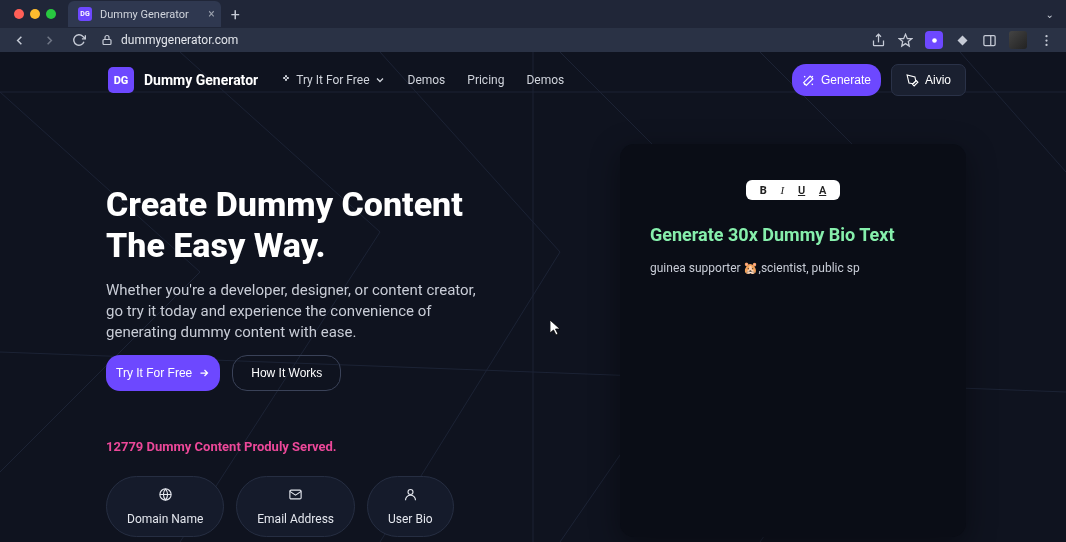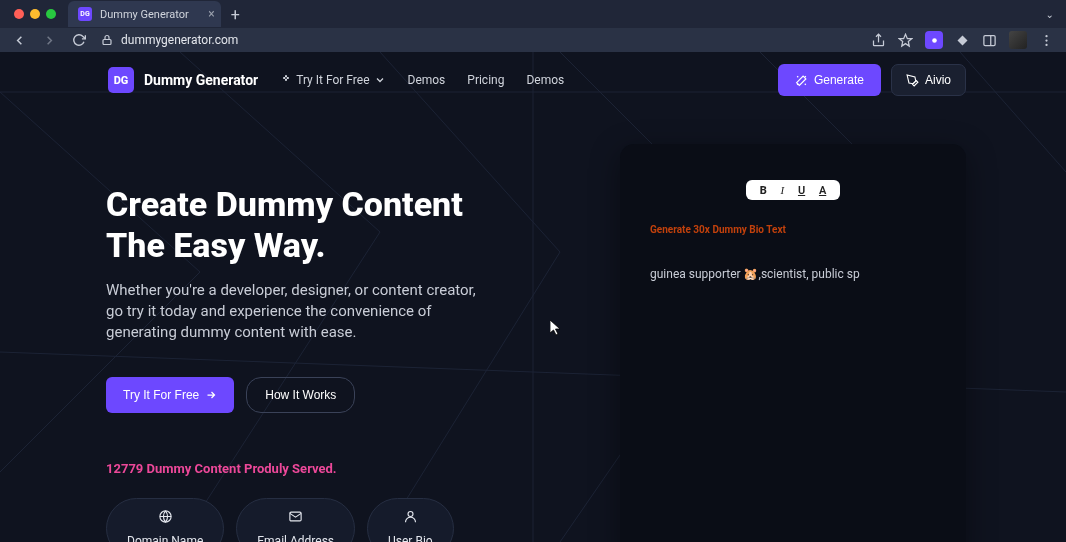--- a/index.html
+++ b/index.html
@@ -173,22 +173,22 @@
 .nav-link svg { width: 12px; height: 12px; }
 .nav-right {
   margin-left: auto;
   display: flex;
   gap: 10px;
 }
 .btn-primary {
   background: #6d48ff;
   color: #fff;
   border: none;
-  border-radius: 6px;
-  padding: 8px 17px;
+  border-radius: 14px;
+  padding: 8px 10px;
   font-size: 12px;
   font-weight: 500;
   cursor: pointer;
   display: flex;
   align-items: center;
   gap: 6px;
 }
 .btn-dark {
   background: #1a2030;
   color: #fff;
@@ -218,21 +218,21 @@
   font-weight: 800;
   color: #fff;
   line-height: 1.2;
   margin-bottom: 14px;
   margin-top: 40px;
 }
 .hero-sub {
   font-size: 15px;
   color: #c8ccd6;
   line-height: 1.4;
-  margin-bottom: 34px;
+  margin-bottom: 12px;
   max-width: 380px;
 }
 .cta-row {
   display: flex;
   gap: 12px;
   margin-bottom: 48px;
 }
 .btn-outline {
   background: transparent;
   color: #fff;
@@ -288,24 +288,24 @@
   justify-content: space-evenly;
   font-size: 11px;
   font-weight: 600;
   color: #222;
 }
 .fmt-b { font-weight: 800; }
 .fmt-i { font-style: italic; font-family: serif; font-weight: 500; }
 .fmt-u { text-decoration: underline; }
 .fmt-a { text-decoration: underline; }
 .card-title {
-  font-size: 10px;
+  font-size: 18px;
   font-weight: 700;
-  color: #c2410c;
-  margin-bottom: 32px;
+  color: #86efac;
+  margin-bottom: 16px;
 }
 .card-body {
   font-size: 12px;
   color: #c8ccd6;
 }
 
 .cursor-ptr {
   position: absolute;
   left: 550px;
   top: 268px;

